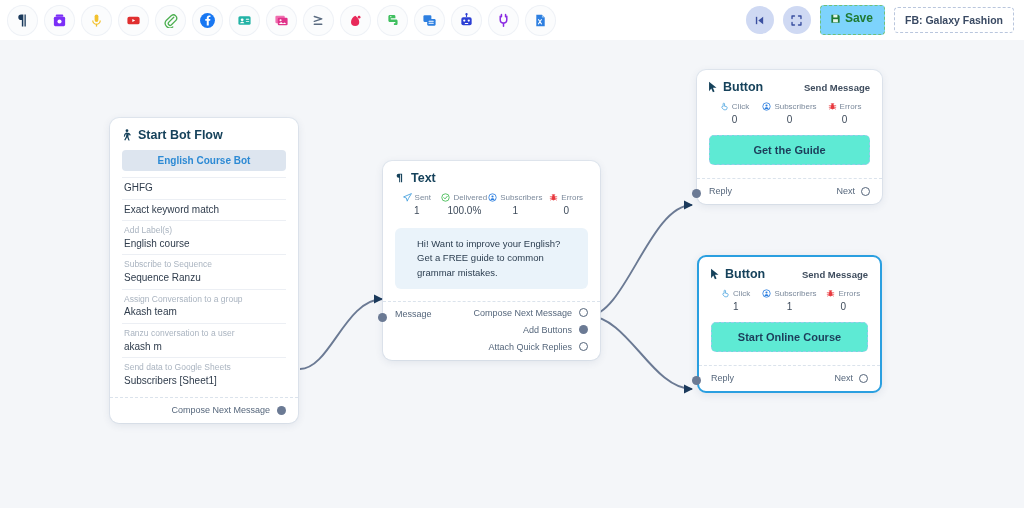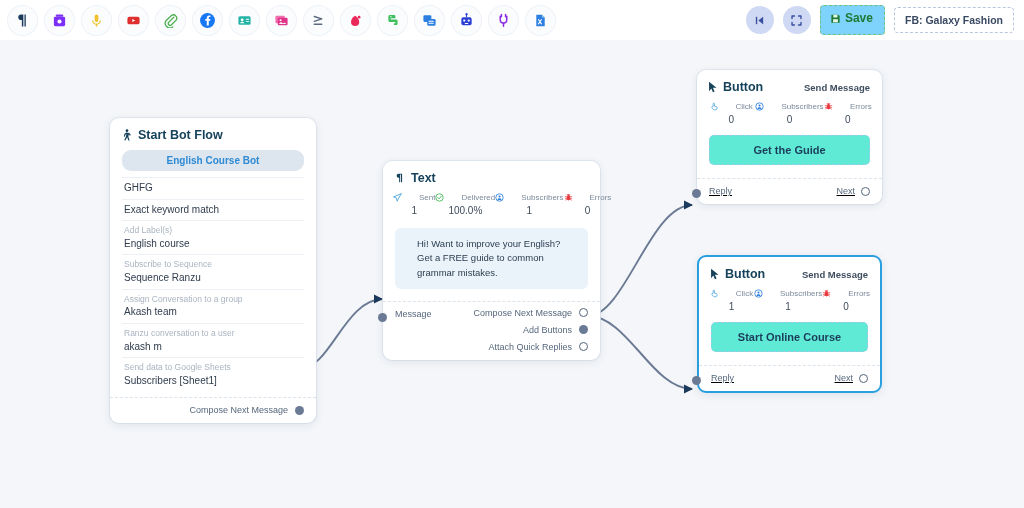--- a/index.html
+++ b/index.html
@@ -68,21 +68,21 @@
   .node-title {
     display:flex; align-items:center; gap:6px;
     font-size: 12.5px; font-weight: bold; color:#16425b;
   }
   .node-sub { font-size: 9.5px; font-weight:bold; color:#3f4d5e; }
 
   
   .stats { display:flex; padding: 2px 10px 4px 10px; }
   .stat { flex:1; text-align:center; }
   .stat-lbl {
-    display:flex; align-items:center; justify-content:center; gap:17px;
+    display:flex; align-items:center; justify-content:center; gap:3px;
     font-size:8px; color:#7c8a9c; white-space:nowrap;
   }
   .stat-val { font-size:10px; color:#3e4b5b; margin-top:3px; }
 
   
   .bubble {
     margin: 8px 12px 12px 12px; background:#eaf3fa; border-radius:6px;
     padding: 9px 22px; font-size:9.5px; line-height:1.5; color:#2c3e50;
   }
 
@@ -91,21 +91,21 @@
     margin: 6px 12px 13px 12px; background:#5eead4;
     border: 1px dashed #9cc9ea; border-radius:5px;
     padding: 8px 0; text-align:center;
     font-size:11px; font-weight:bold; color:#1c3d5a; cursor:pointer;
   }
 
   
   .ports {
     border-top: 1px dashed #dbe3ec;
     display:flex; align-items:center; justify-content:space-between;
-    padding: 7px 12px 8px 12px; position:relative;text-decoration:underline;
+    padding: 7px 12px 8px 12px; position:relative;
   }
   .port-lbl { font-size:9px; color:#56677c; }
   .ports-right { display:flex; align-items:center; gap:6px; }
 
   
   .portlist {
     border-top: 1px dashed #dbe3ec; padding: 6px 12px 8px 12px;
     display:flex; justify-content:space-between; position:relative;
   }
   .portlist .left { font-size:9px; color:#56677c; padding-top:1px; }
@@ -116,23 +116,23 @@
   .dot-filled {
     width:9px; height:9px; border-radius:50%; background:#6b7a94; flex:0 0 auto;
   }
   .dot-hollow {
     width:9px; height:9px; border-radius:50%;
     background:#ffffff; border:1.3px solid #55657a; flex:0 0 auto;
   }
   .dot-abs { position:absolute; }
 
   
-  #start-node { left:110px; top:78px; width:206px; padding-bottom:0; }
+  #start-node { left:110px; top:78px; width:188px; padding-bottom:0; }
   .chip {
-    margin: 2px 12px 6px 12px; background:#dde5ef; border-radius:9px;
+    margin: 2px 12px 6px 12px; background:#dde5ef; border-radius:4px;
     text-align:center; padding:5px 0; font-size:10px; font-weight:bold;
     color:#2d8ad4; cursor:pointer;
   }
   .kv-list { margin: 0 12px; }
   .kv { border-top:1px solid #eceff4; padding: 3px 2px 3px 2px; }
   .kv:first-child { border-top:1px solid #eceff4; }
   .kv-key { font-size:8.5px; color:#aab4c0; line-height:1.5; }
   .kv-val { font-size:10px; color:#2f3c4c; line-height:1.45; }
   .kv-foot { border-top:1px dashed #dbe3ec; margin-top:6px; }
   .start-ports {

